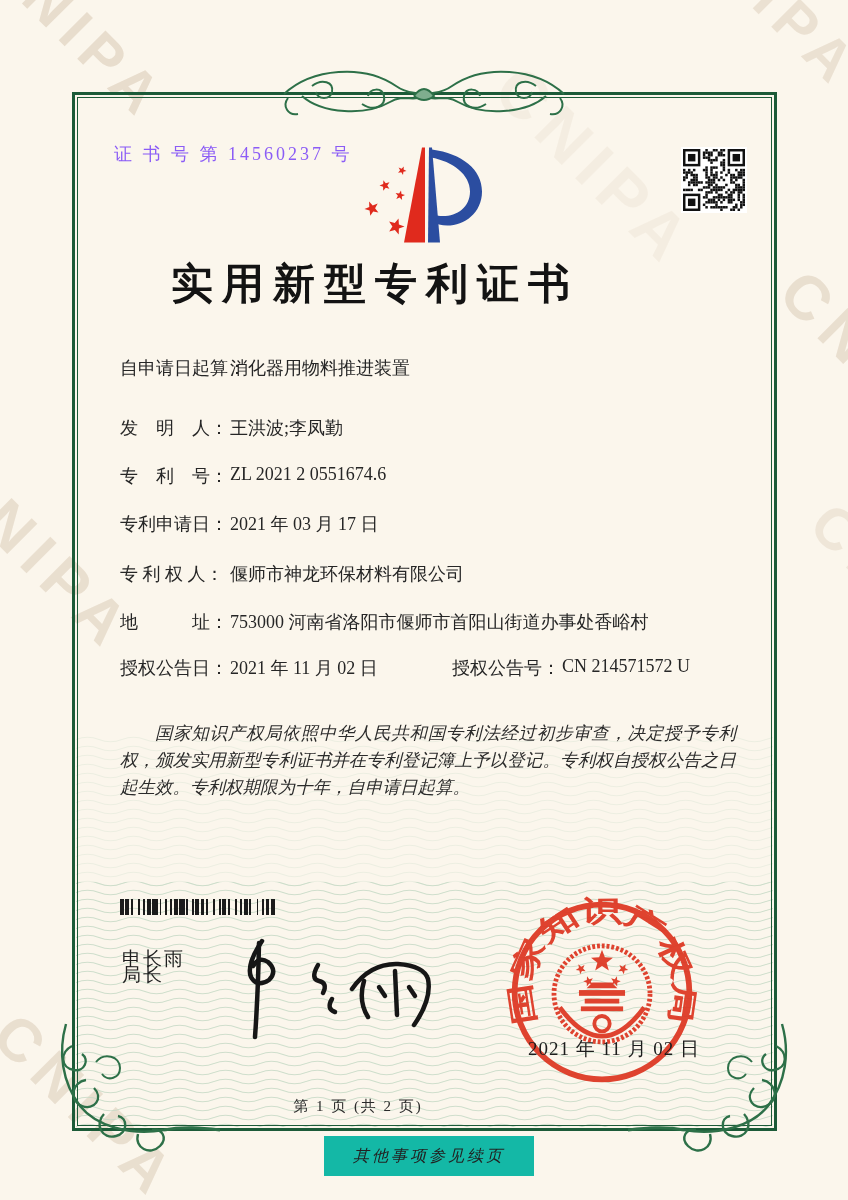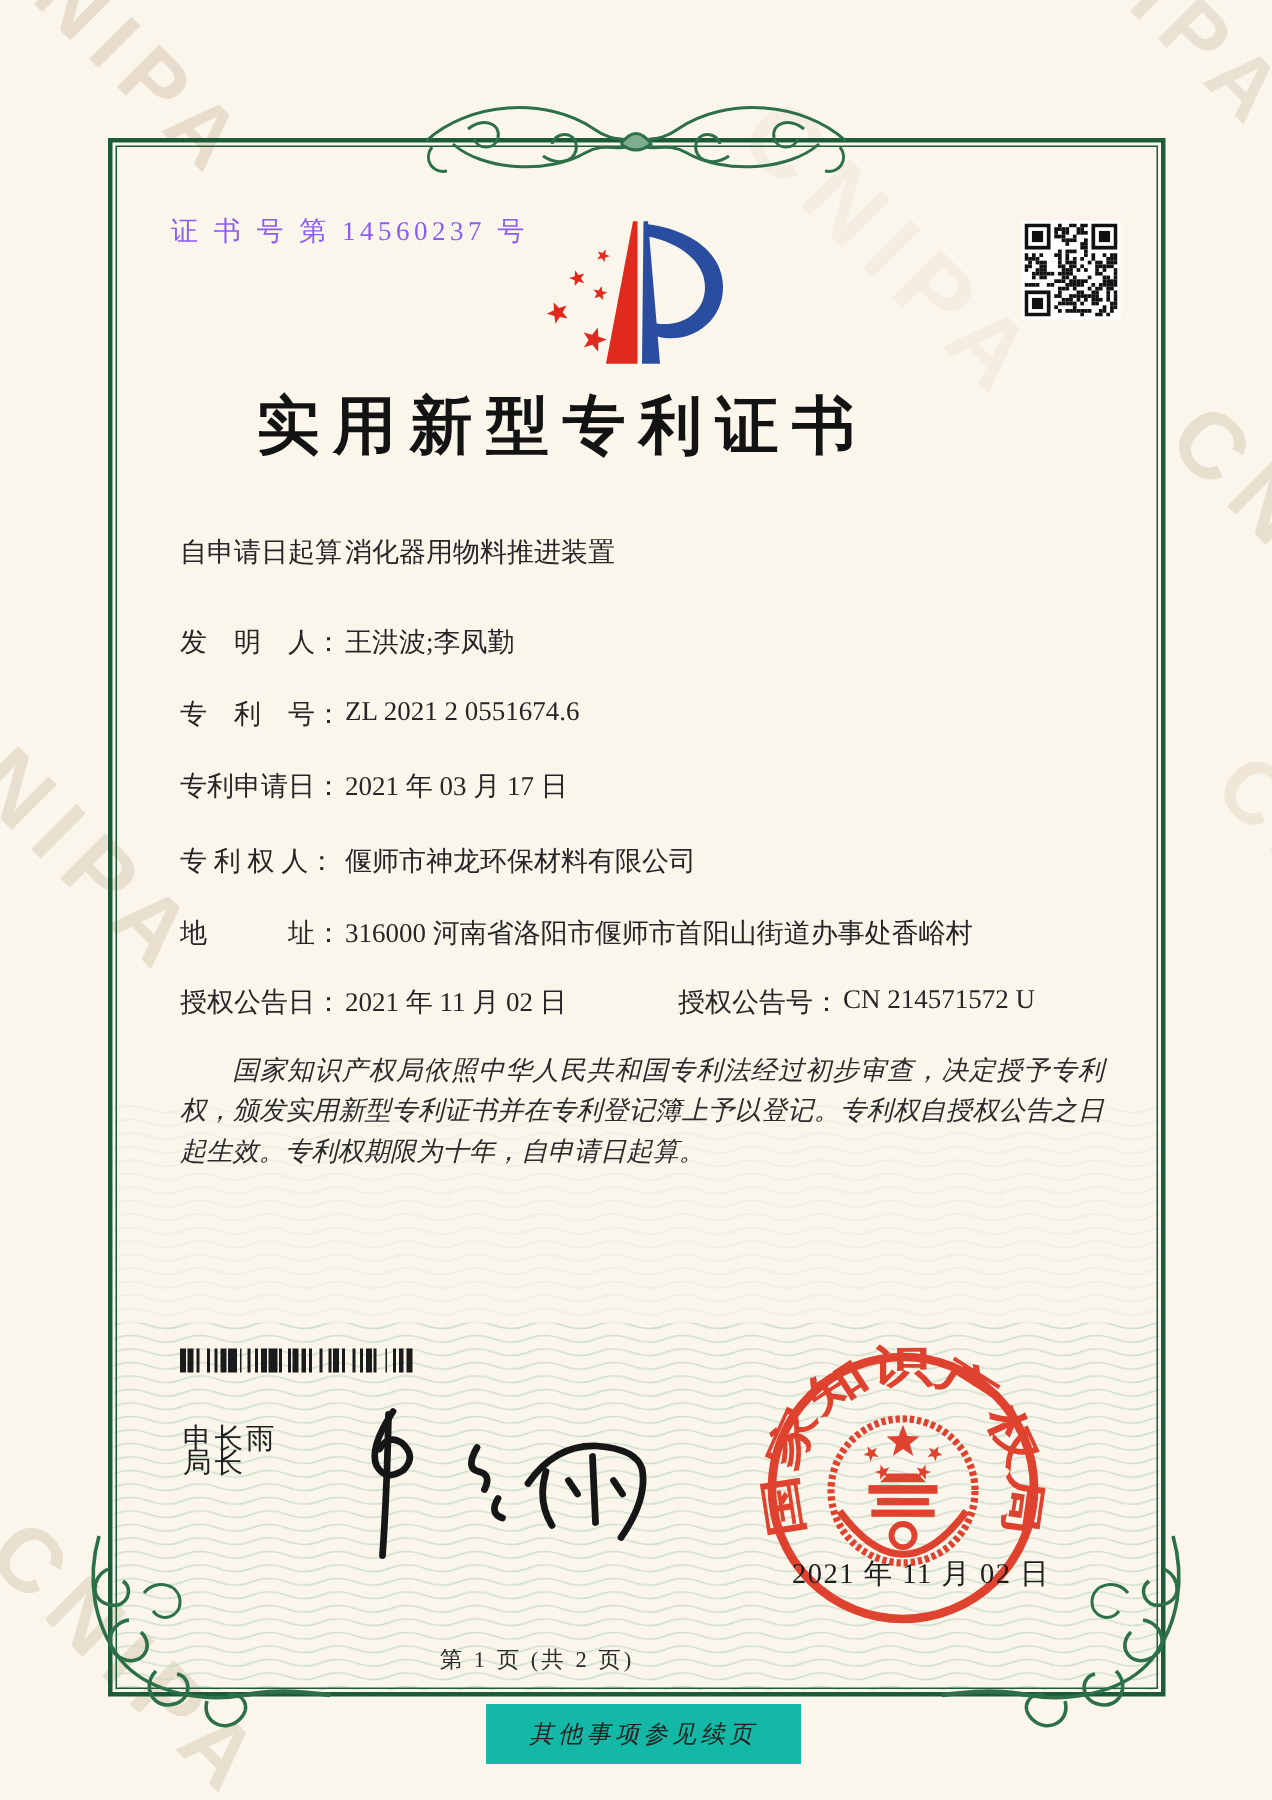--- a/index.html
+++ b/index.html
@@ -51,21 +51,21 @@
   .frow .val { position: absolute; left: 110px; white-space: nowrap; }
   .frow .lbl2 { position: absolute; left: 332px; white-space: nowrap; }
   .frow .val2 { position: absolute; left: 442px; white-space: nowrap; }
 
   
   .body-text {
     position: absolute; left: 120px; top: 700px; width: 616px;
     font-size: 17.5px; line-height: 27px; color: #2b2b2b;
     font-style: italic; text-align: justify;
   }
-  .body-text p { text-indent: 2em; }
+  .body-text p { text-indent: 2em; margin-top: 20px; }
 
   
   .barcode { position: absolute; left: 120px; top: 899px; height: 16px; display: flex; align-items: stretch; }
   .barcode .bar { background: #1b1b1b; }
   .barcode .gap { background: transparent; }
 
   
   .sig-label { position: absolute; left: 122px; font-size: 19px; color: #1f1f1f; letter-spacing: 2px; }
   .sig-svg { position: absolute; left: 218px; top: 935px; }
 
@@ -423,21 +423,21 @@
     <div class="frow" style="top:512px">
       <span class="lbl">专利申请日：</span>
       <span class="val">2021 年 03 月 17 日</span>
     </div>
     <div class="frow" style="top:562px">
       <span class="lbl">专 利 权 人：</span>
       <span class="val">偃师市神龙环保材料有限公司</span>
     </div>
     <div class="frow" style="top:610px">
       <span class="lbl">地　　　址：</span>
-      <span class="val">316000 河南省洛阳市偃师市首阳山街道办事处香峪村</span>
+      <span class="val">753000 河南省洛阳市偃师市首阳山街道办事处香峪村</span>
     </div>
     <div class="frow" style="top:656px">
       <span class="lbl">授权公告日：</span>
       <span class="val">2021 年 11 月 02 日</span>
       <span class="lbl2">授权公告号：</span>
       <span class="val2">CN 214571572 U</span>
     </div>
   </div>
 
   <div class="body-text">

